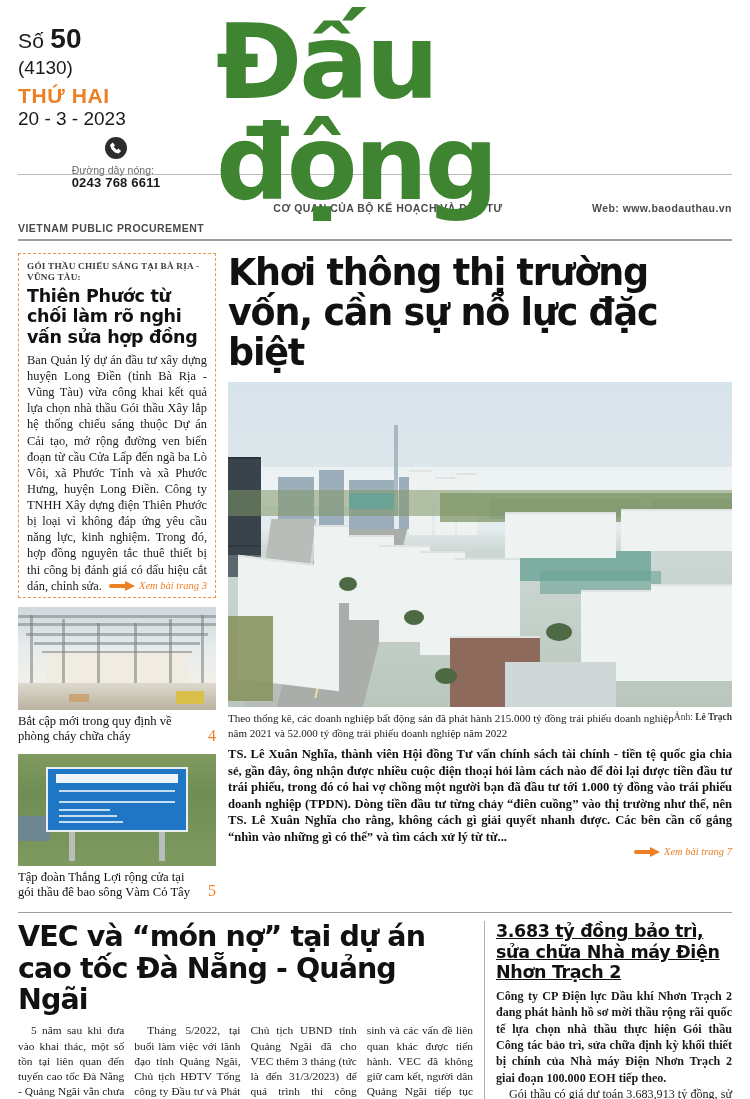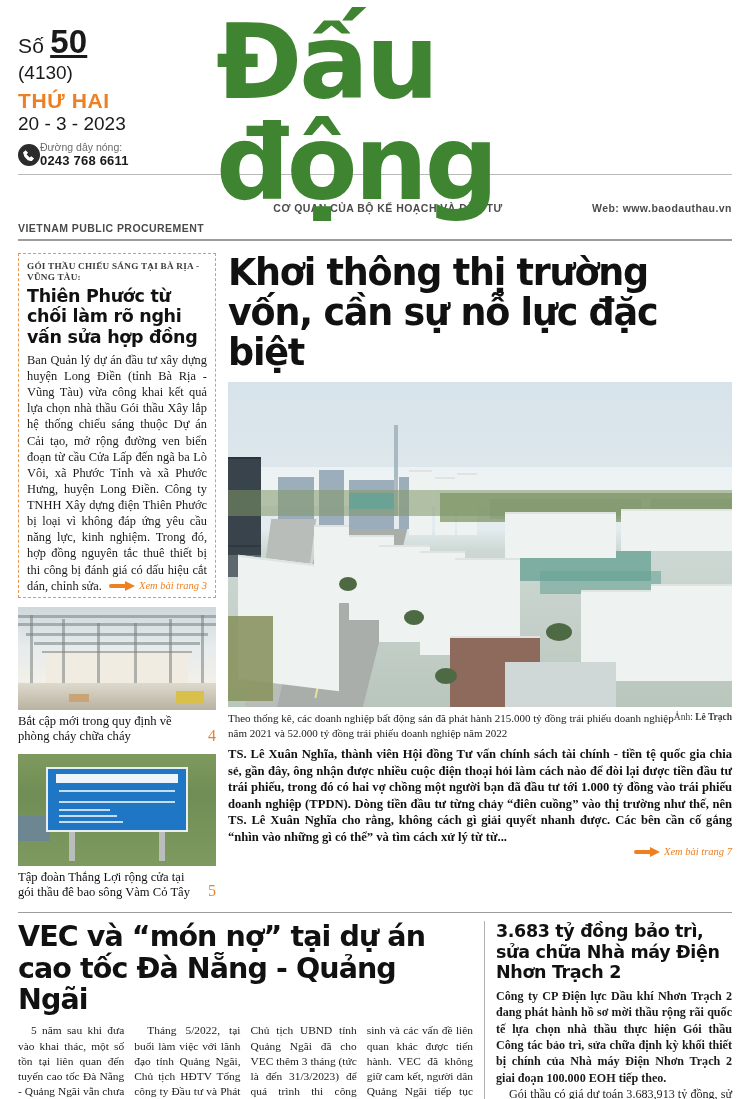--- a/index.html
+++ b/index.html
@@ -10,25 +10,25 @@
     font-family:"Liberation Sans", sans-serif;
     color:#1a1a1a;
     overflow:hidden;
   }
   .page { position:relative; width:750px; height:1099px; padding:0 18px; }
 
   
   .masthead { display:flex; align-items:flex-start; padding-top:18px; height:170px; }
   .mh-left { width:196px; flex:0 0 196px; padding-top:6px; }
   .issue-line { font-size:21px; letter-spacing:.2px; color:#1a1a1a; line-height:1.1; }
-  .issue-line b { font-size:33px; font-weight:bold;text-decoration:underline; }
+  .issue-line b { font-size:28px; font-weight:bold; }
   .issue-sub { font-size:19px; color:#1a1a1a; margin-top:2px; line-height:1.15; }
   .weekday { font-size:21px; font-weight:bold; color:#ee8023; letter-spacing:.6px; margin-top:5px; line-height:1.1; }
   .issue-date { font-size:19px; color:#1a1a1a; margin-top:1px; line-height:1.15; }
-  .hotline { display:flex; align-items:center; margin-top:7px; }
+  .hotline { display:flex; align-items:center; gap:6px; margin-top:7px;flex-direction:column; }
   .hot-ico { width:22px; height:22px; border-radius:50%; background:#2c2c2c; position:relative; flex:0 0 22px; }
   .hot-ico:after {
     content:""; position:absolute; left:5px; top:5px; width:12px; height:12px;
     background:#fff;
     clip-path: polygon(0% 28%, 22% 8%, 42% 30%, 30% 44%, 56% 70%, 70% 58%, 92% 78%, 72% 100%, 40% 92%, 12% 62%);
   }
   .hot-txt { line-height:1.12; }
   .hot-lbl { font-size:10.5px; color:#6b6b6b; }
   .hot-num { font-size:13px; font-weight:bold; color:#1a1a1a; letter-spacing:.2px; }
   .mh-right { flex:1; position:relative; padding-left:2px; }
@@ -152,21 +152,21 @@
   .low-right { width:247px; flex:0 0 247px; padding-left:11px; }
 
   .head-sec {
     font-family:"DejaVu Sans", sans-serif;
     font-weight:bold; font-size:28.5px; line-height:1.10; letter-spacing:-.9px;
     color:#111; margin:0 0 8px;
   }
   .head-sec-sm {
     font-family:"DejaVu Sans", sans-serif;
     font-weight:bold; font-size:17.5px; line-height:1.16; letter-spacing:-.35px;
-    color:#111; margin:0 0 6px;
+    color:#111; margin:0 0 6px;text-decoration:underline;
   }
   .cols4 { column-count:4; column-gap:10px; column-rule:none; }
   .body-ser {
     font-family:"Liberation Serif", serif;
     font-size:11.4px; line-height:1.34; text-align:justify; color:#1a1a1a;
   }
   .body-ser p { margin:0; text-indent:13px; }
   .body-ser p.noind { text-indent:0;font-weight:bold; }
   .body-ser-r { font-size:12.1px; line-height:1.35; }
 </style>

